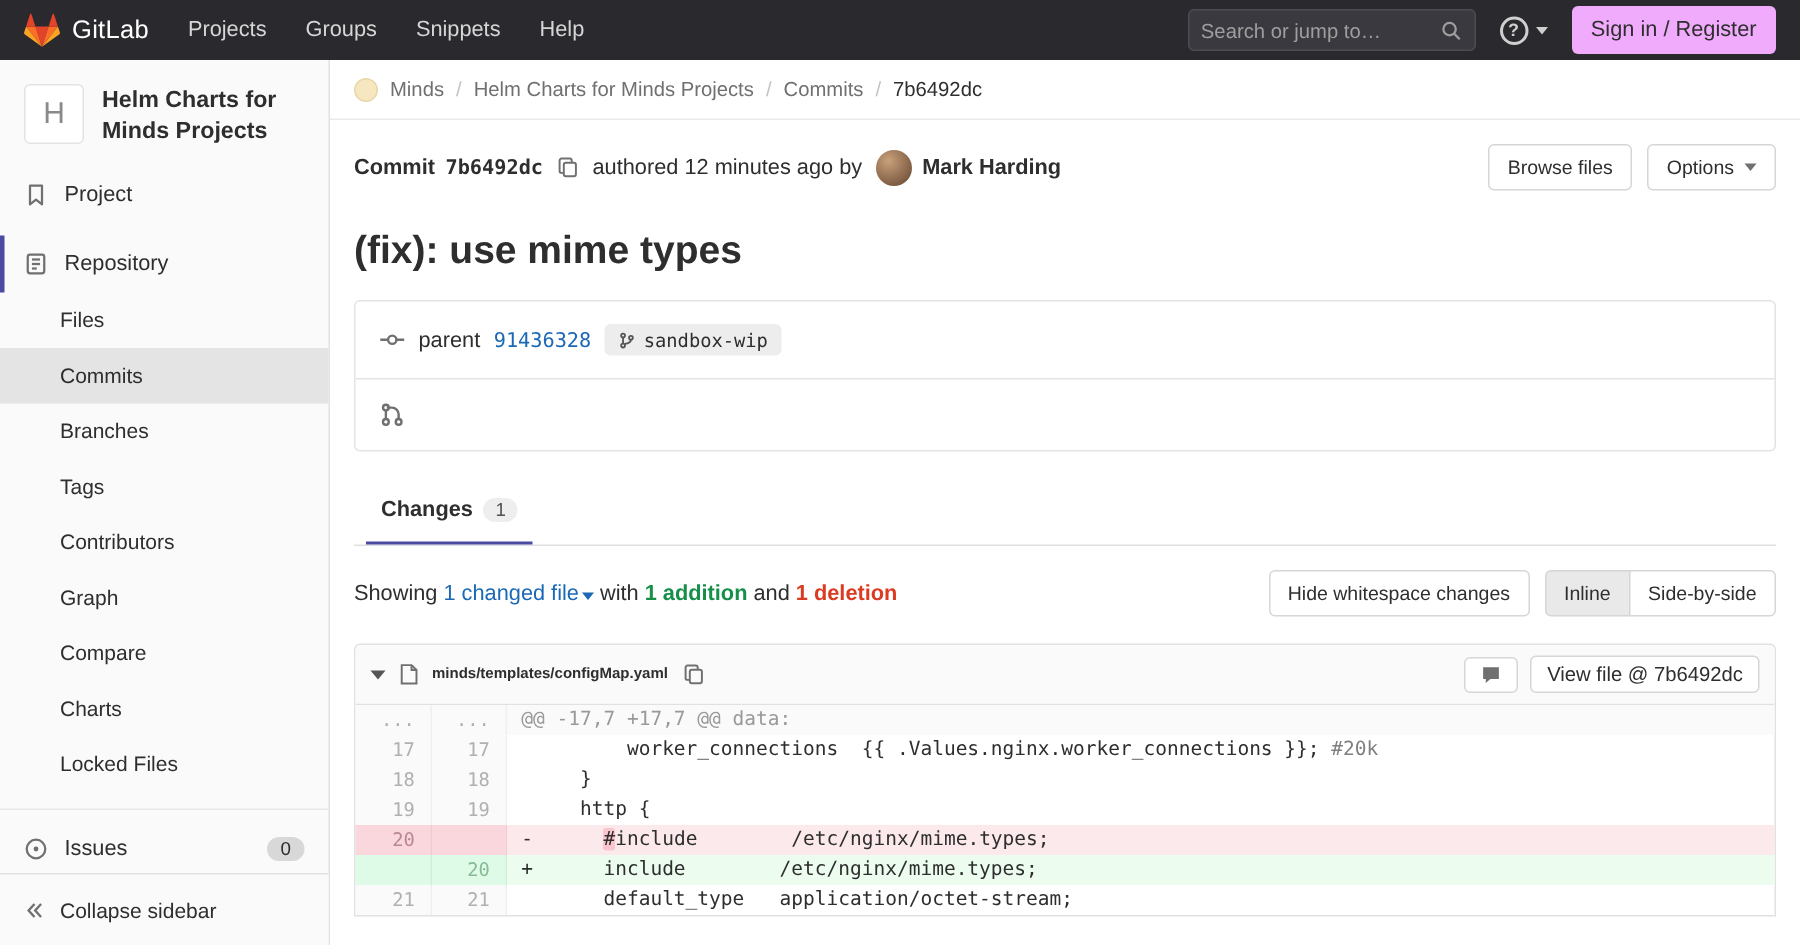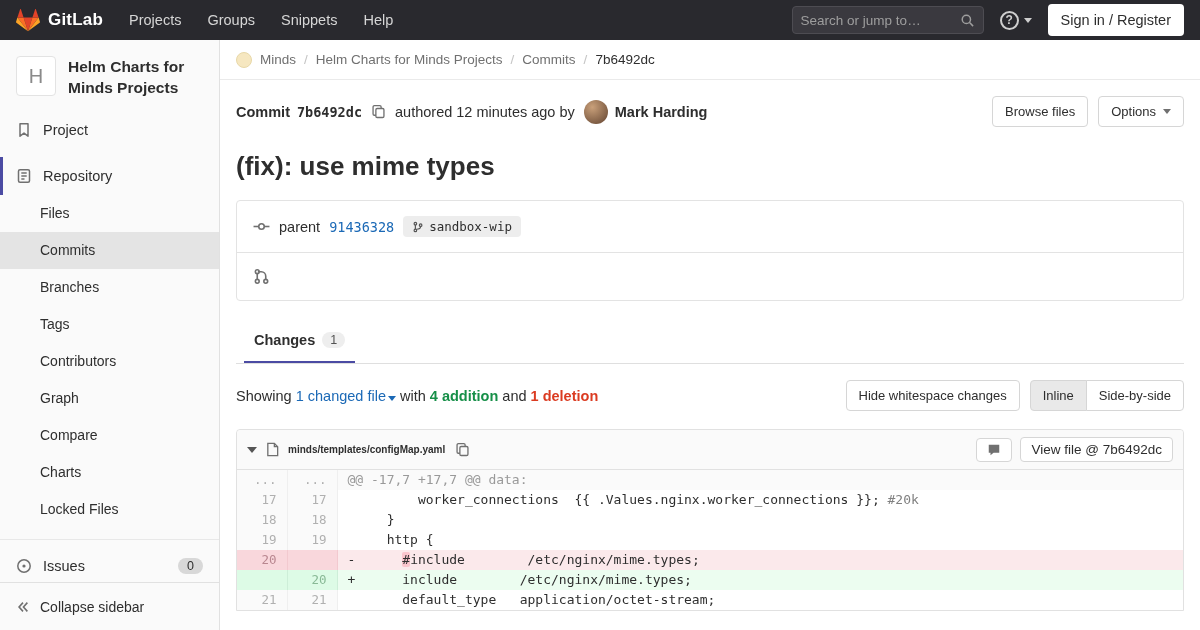--- a/index.html
+++ b/index.html
@@ -4,31 +4,31 @@
 <style>
   * { margin:0; padding:0; box-sizing:border-box; }
   html,body { width:1200px; height:630px; overflow:hidden; }
   body { font-family:"Liberation Sans","DejaVu Sans",sans-serif; color:#2e2e2e; background:#fff; font-size:14px; }
   a { text-decoration:none; color:inherit; cursor:pointer; }
   svg { display:block; flex:none; }
 
   
   .navbar { position:fixed; top:0; left:0; right:0; height:40px; background:#29292e; display:flex; align-items:center; padding:0 16px; z-index:50; }
   .brand { display:flex; align-items:center; gap:8px; }
-  .brand-text { color:#fff; font-size:17px; font-weight:bold; letter-spacing:.2px; }
+  .brand-text { color:#fff; font-size:17px; font-weight:normal; letter-spacing:.2px; }
   .nav-menu { display:flex; align-items:center; gap:26px; margin-left:26px;text-align:right; }
   .nav-menu a { color:#d6d6d6; font-size:14.5px; }
   .nav-right { margin-left:auto; display:flex; align-items:center; gap:16px; }
   .search-box { display:flex; align-items:center; width:192px; height:28px; background:#3a393f; border:1px solid #4d4c52; border-radius:4px; padding:0 8px; }
   .search-box input { flex:1; background:transparent; border:none; outline:none; color:#e5e5e5; font-size:13.5px; font-family:inherit; min-width:0; }
   .search-box input::placeholder { color:#9e9e9e; }
   .help-menu { display:flex; align-items:center; gap:5px; cursor:pointer; }
   .qmark { width:19px; height:19px; border:2px solid #cfcfcf; border-radius:50%; color:#cfcfcf; font-size:12px; font-weight:bold; display:flex; align-items:center; justify-content:center; }
   .caret { width:0; height:0; border-left:4px solid transparent; border-right:4px solid transparent; border-top:5px solid #cfcfcf; display:inline-block; }
-  .signin { background:#ffffff; color:#2e2e2e; border:none; border-radius:4px; padding:8px 13px; font-size:14.5px; font-family:inherit; cursor:pointer; }
+  .signin { background:#f0abfc; color:#2e2e2e; border:none; border-radius:4px; padding:8px 13px; font-size:14.5px; font-family:inherit; cursor:pointer; }
 
   
   .sidebar { position:fixed; top:40px; left:0; bottom:0; width:220px; background:#fafafa; border-right:1px solid #e1e1e1; z-index:40; }
   .ctx { display:flex; gap:12px; padding:16px 16px 12px 16px; align-items:flex-start; cursor:pointer; }
   .ctx-avatar { width:40px; height:40px; background:#fff; border:1px solid #e3e3e3; border-radius:4px; display:flex; align-items:center; justify-content:center; font-size:20px; color:#8a8a8a; flex:none; }
   .ctx-title { font-weight:bold; font-size:15.5px; line-height:1.35; padding-top:1px; }
   .s-item { display:flex; align-items:center; gap:11px; height:38px; padding-left:16px; font-size:14.5px; color:#2e2e2e; cursor:pointer; }
   .s-item .icn { color:#707070; }
   .s-item.repo { border-left:3px solid #4b4ba3; padding-left:13px; margin-top:8px; }
   .sub { list-style:none; }
@@ -267,21 +267,21 @@
         <span>Changes</span>
         <span class="badge">1</span>
       </div>
     </div>
 
     <div class="showing-row">
       <div class="showing-text">
         <span>Showing</span>
         <a class="link-dd"><span>1 changed file</span><span class="caret"></span></a>
         <span>with</span>
-        <span class="cgreen">4 addition</span>
+        <span class="cgreen">1 addition</span>
         <span>and</span>
         <span class="cred">1 deletion</span>
       </div>
       <div class="showing-actions">
         <button class="btn">Hide whitespace changes</button>
         <div class="btn-group">
           <button class="btn active">Inline</button>
           <button class="btn">Side-by-side</button>
         </div>
       </div>

